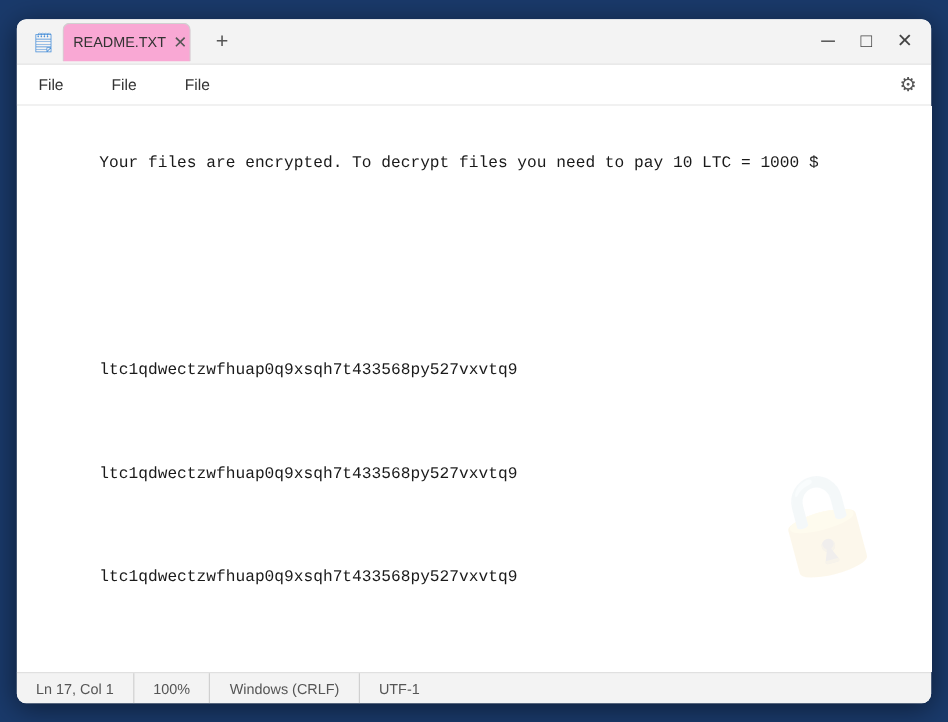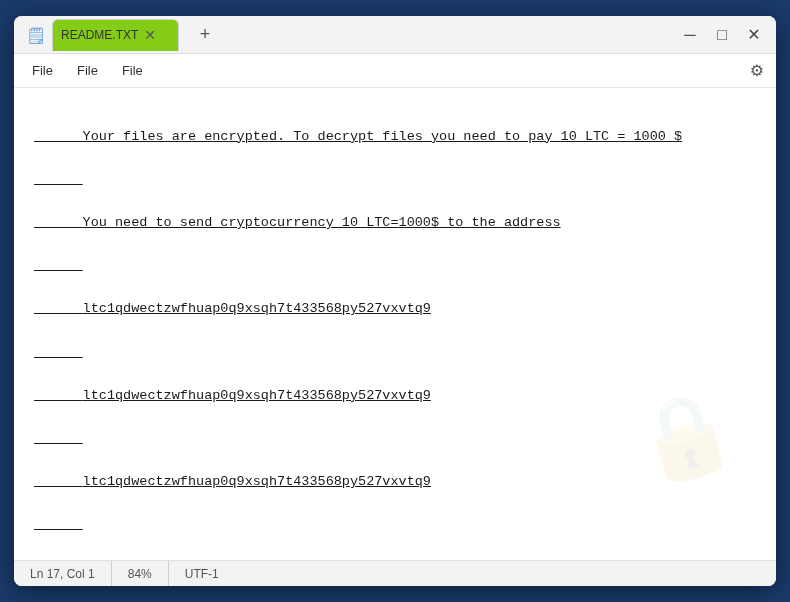--- a/index.html
+++ b/index.html
@@ -45,25 +45,25 @@
     .tab-icon {
       width: 18px;
       height: 18px;
       color: #4a90d9;
       font-size: 16px;
     }
 
     .tab {
       display: flex;
       align-items: center;
-      background: #84cc16;
+      background: #f9a8d4;
       border: 1px solid #d0d0d0;
       border-bottom: none;
       border-radius: 6px 6px 0 0;
-      padding: 4px 22px 4px 8px;
+      padding: 4px 2px 4px 8px;
       gap: 6px;
       font-size: 12px;
       color: #333;
       height: 32px;
     }
 
     .tab-close {
       font-size: 14px;
       color: #555;
       cursor: pointer;
@@ -104,21 +104,21 @@
 
     
     .menu-bar {
       background: #ffffff;
       height: 34px;
       display: flex;
       align-items: center;
       padding: 0 8px;
       border-bottom: 1px solid #e8e8e8;
       flex-shrink: 0;
-      gap: 4px;
+      gap: 20px;
     }
 
     .menu-item {
       padding: 4px 10px;
       font-size: 13px;
       color: #333;
       cursor: pointer;
       border-radius: 4px;
     }
 
@@ -137,21 +137,20 @@
     .content {
       flex: 1;
       background: #ffffff;
       padding: 16px 20px;
       font-family: 'Courier New', monospace;
       font-size: 13.5px;
       color: #1a1a1a;
       line-height: 1.6;
       overflow-y: auto;
       position: relative;
-      text-decoration: underline;
     }
 
     .content-text {
       white-space: pre-wrap;
       word-break: break-all;
     }
 
     
     .watermark {
       position: absolute;
@@ -217,21 +216,21 @@
     <span class="menu-item">File</span>
     <span class="menu-item">File</span>
     <div class="menu-bar-spacer"></div>
     <span class="settings-icon">⚙</span>
   </div>
 
   <div class="content">
     <div class="content-text">
       <span>Your files are encrypted. To decrypt files you need to pay 10 LTC = 1000 $</span><br>
       <br>
-      <span>You need to send cryptocurrency 10 LTC=1000$ to the address</span><br>
+      <br>
       <br>
       <span>ltc1qdwectzwfhuap0q9xsqh7t433568py527vxvtq9</span><br>
       <br>
       <span>ltc1qdwectzwfhuap0q9xsqh7t433568py527vxvtq9</span><br>
       <br>
       <span>ltc1qdwectzwfhuap0q9xsqh7t433568py527vxvtq9</span><br>
       <br>
       <br>
       <br>
       <br>
@@ -241,19 +240,22 @@
       
     </div>
     <div class="watermark">🔒</div>
   </div>
 
   <div class="status-bar">
     <div class="status-item">
       <span>Ln 17, Col 1</span>
     </div>
     <div class="status-item">
-      <span>84%</span>
+      <span>100%</span>
+    </div>
+    <div class="status-item">
+      <span>Windows (CRLF)</span>
     </div>
     <div class="status-item">
       <span>UTF-1</span>
     </div>
   </div>
 </div>
 
 </body></html>

